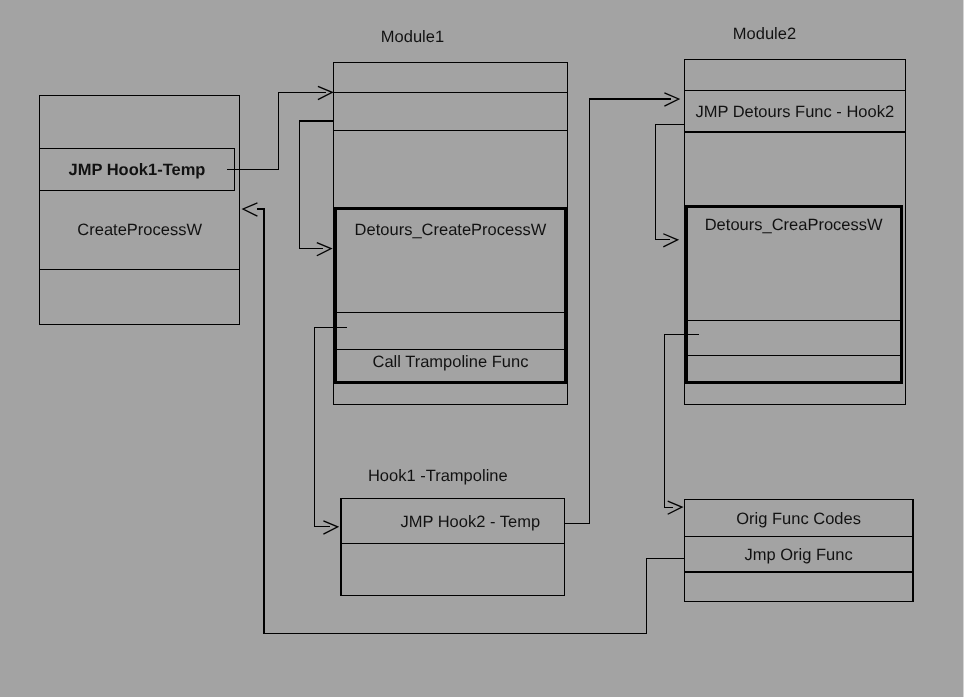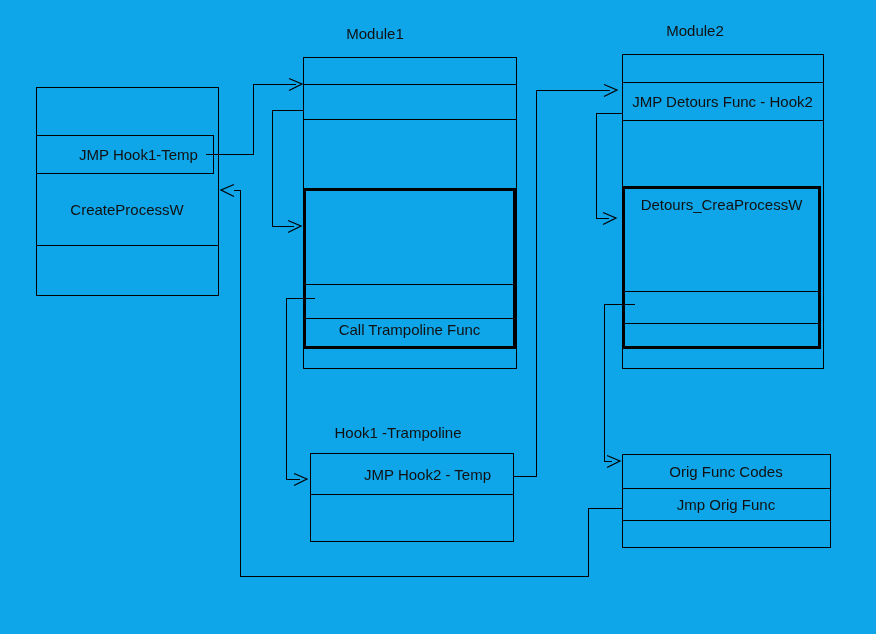--- a/index.html
+++ b/index.html
@@ -1,20 +1,20 @@
 <!DOCTYPE html>
 <html><head>
 <meta charset="utf-8">
 <style>
   html, body { margin: 0; padding: 0; background: #fff; }
   .canvas {
     position: relative;
     width: 876px;
     height: 634px;
-    background: #0ea5e9;
+    background: #a3a3a3;
     font-family: "Liberation Sans", sans-serif;
     overflow: hidden;
   }
   svg.diagram {
     position: absolute;
     left: 0; top: 0;
   }
   svg .ln { stroke: #000; stroke-width: 1; fill: none; shape-rendering: crispEdges; }
   svg .bold { stroke: #000; stroke-width: 3; fill: none; shape-rendering: crispEdges; }
   svg .arrowhead { stroke: #000; stroke-width: 1.2; fill: none; }
@@ -107,23 +107,24 @@
     <g>
       <polyline class="ln" points="622,508 588,508 588,576 240,576 240,190 234,190"></polyline>
       <path class="arrowhead" d="M 234,184.5 L 221,190 L 234,196.5"></path>
     </g>
   </svg>
 
   <div class="lbl" style="left:315px; top:24px; width:120px; height:18px;">Module1</div>
   <div class="lbl" style="left:635px; top:21px; width:120px; height:18px;">Module2</div>
   <div class="lbl" style="left:298px; top:423px; width:200px; height:18px;">Hook1 -Trampoline</div>
 
-  <div class="lbl" style="left:50px; top:135px; width:177px; height:38px;">JMP Hook1-Temp</div>
+  <div class="lbl" style="left:36px; top:135px; width:177px; height:38px;font-weight:bold;">JMP Hook1-Temp</div>
   <div class="lbl" style="left:36px; top:173px; width:182px; height:72px;">CreateProcessW</div>
 
+  <div class="lbl" style="left:303px; top:191px; width:213px; height:36px;">Detours_CreateProcessW</div>
   <div class="lbl" style="left:303px; top:284px; width:213px; height:34px;margin-top:28px;">Call Trampoline Func</div>
 
   <div class="lbl" style="left:622px; top:82px; width:201px; height:38px;">JMP Detours Func - Hook2</div>
   <div class="lbl" style="left:622px; top:187px; width:199px; height:34px;">Detours_CreaProcessW</div>
 
   <div class="lbl" style="left:326px; top:455px; width:203px; height:39px;">JMP Hook2 - Temp</div>
 
   <div class="lbl" style="left:622px; top:488px; width:208px; height:32px;">Jmp Orig Func</div>
   <div class="lbl" style="left:622px; top:454px; width:208px; height:34px;">Orig Func Codes</div>
 

